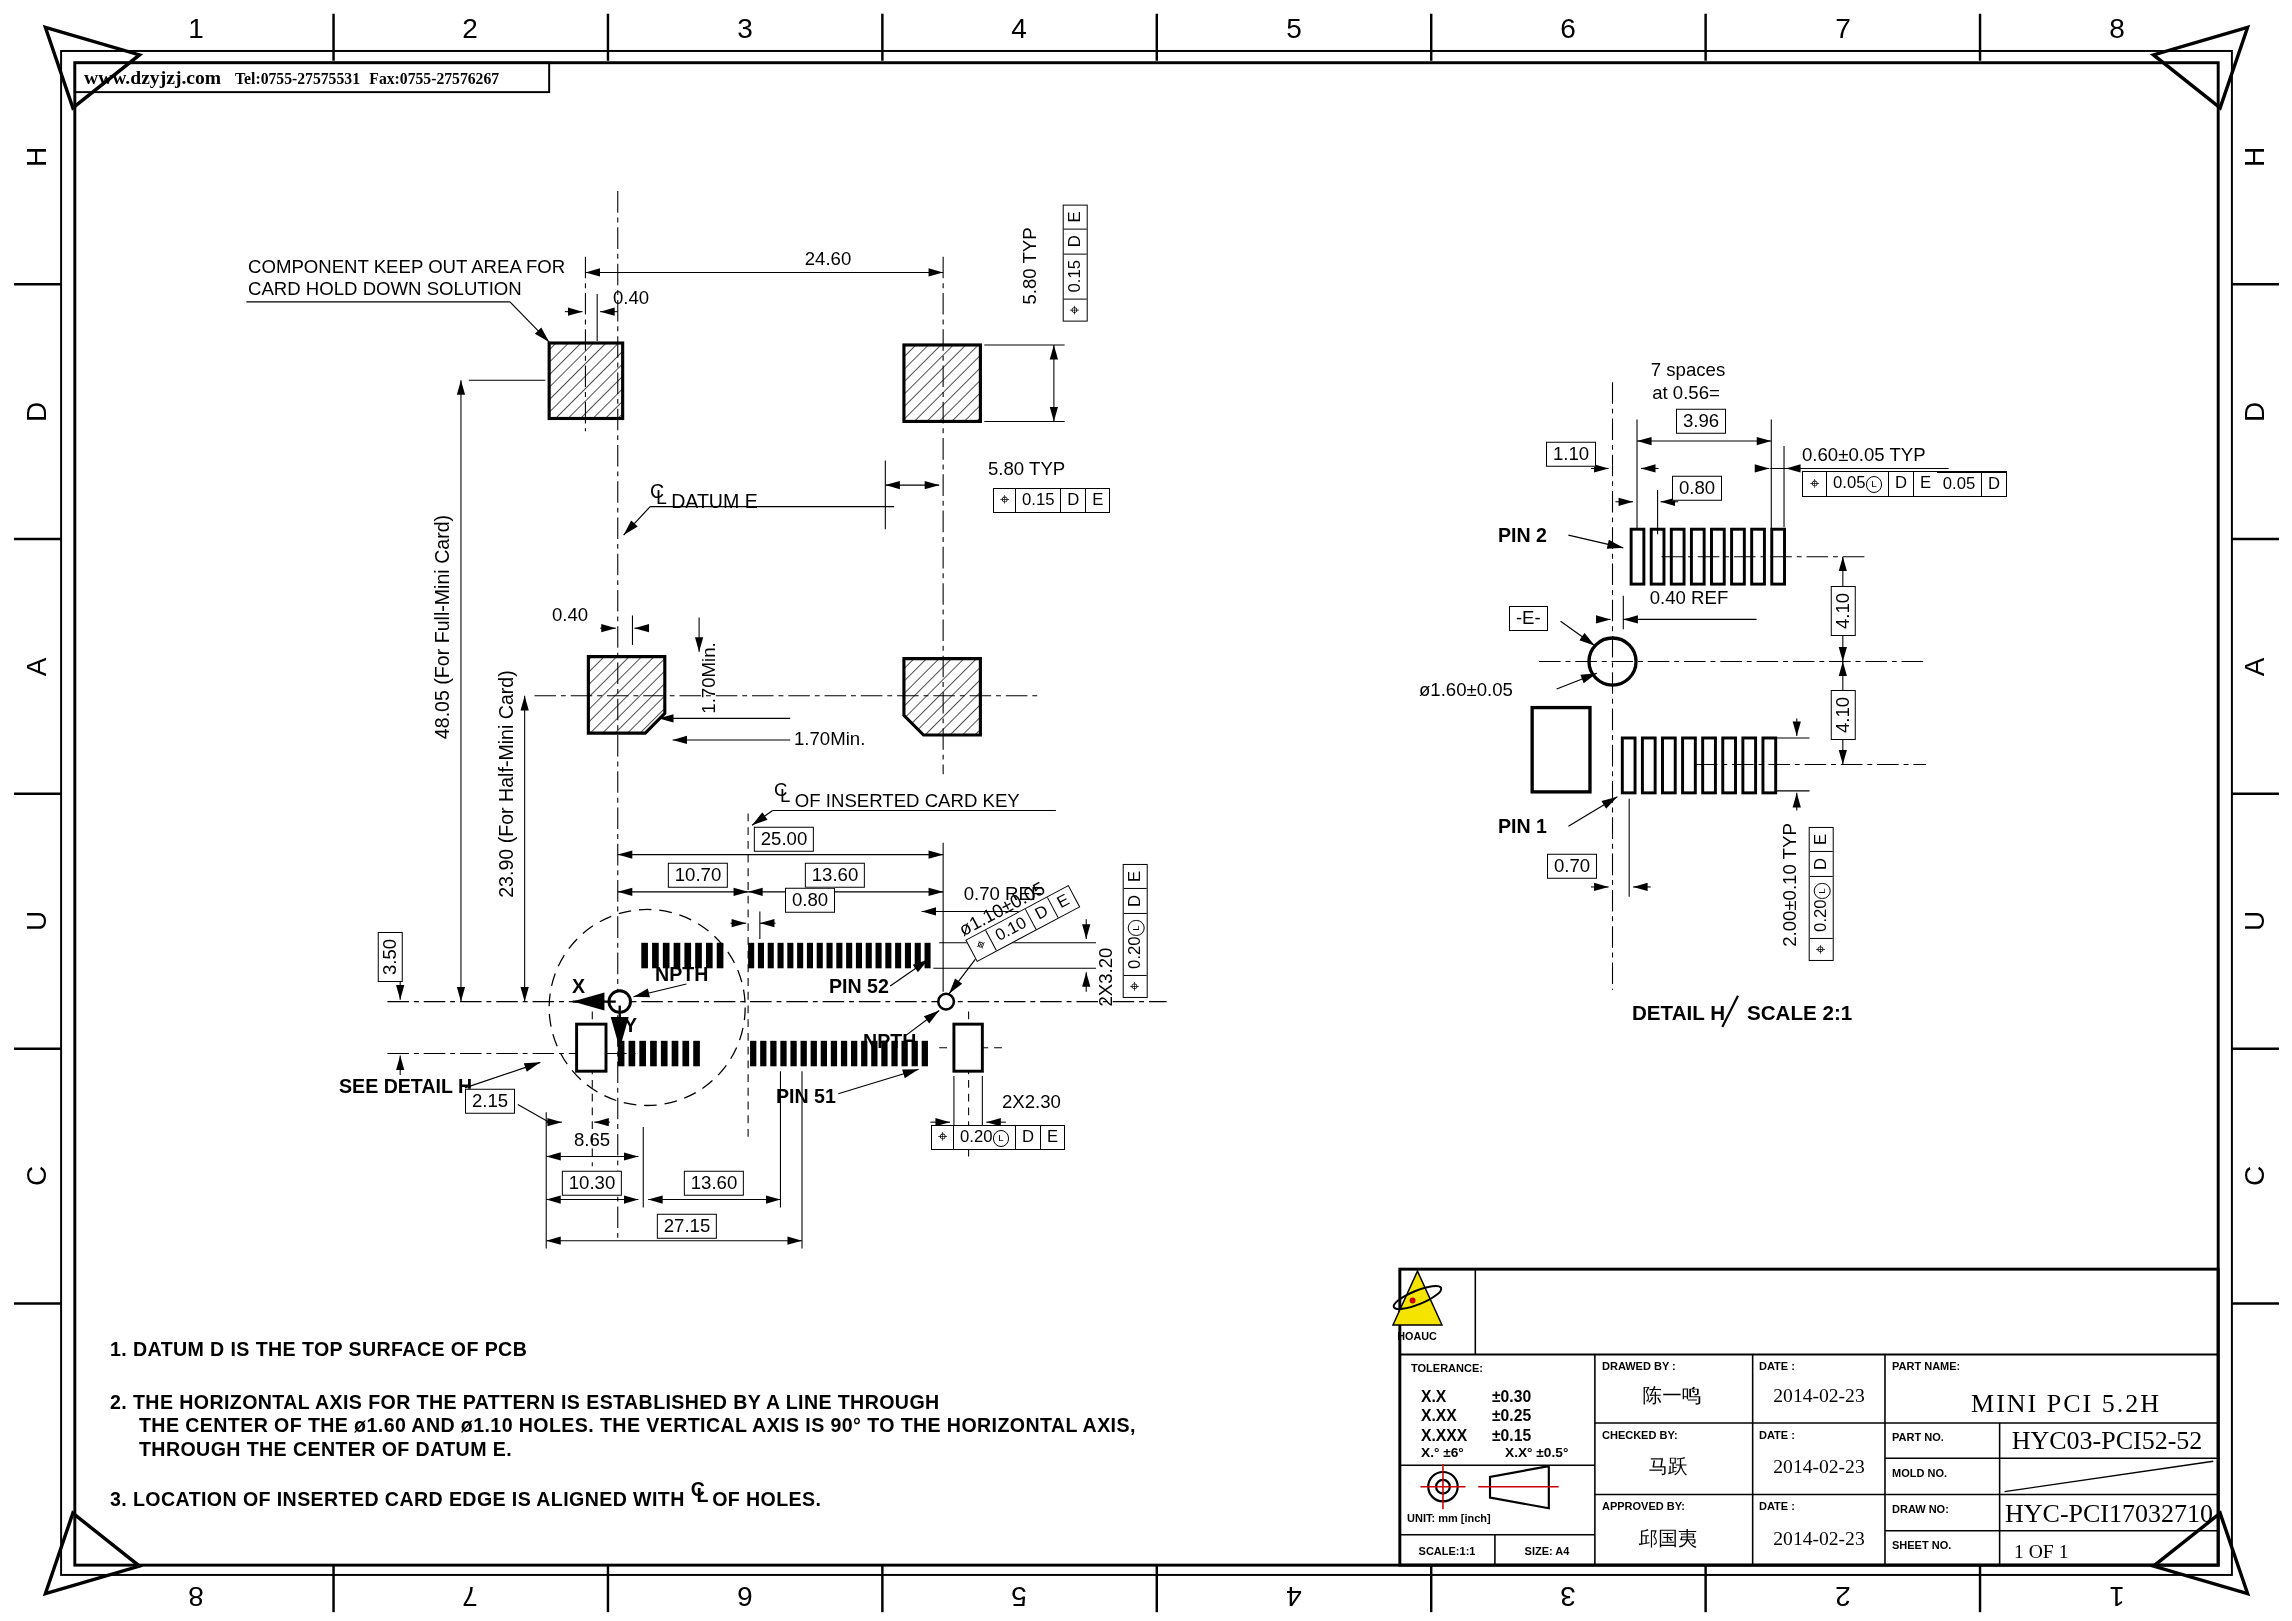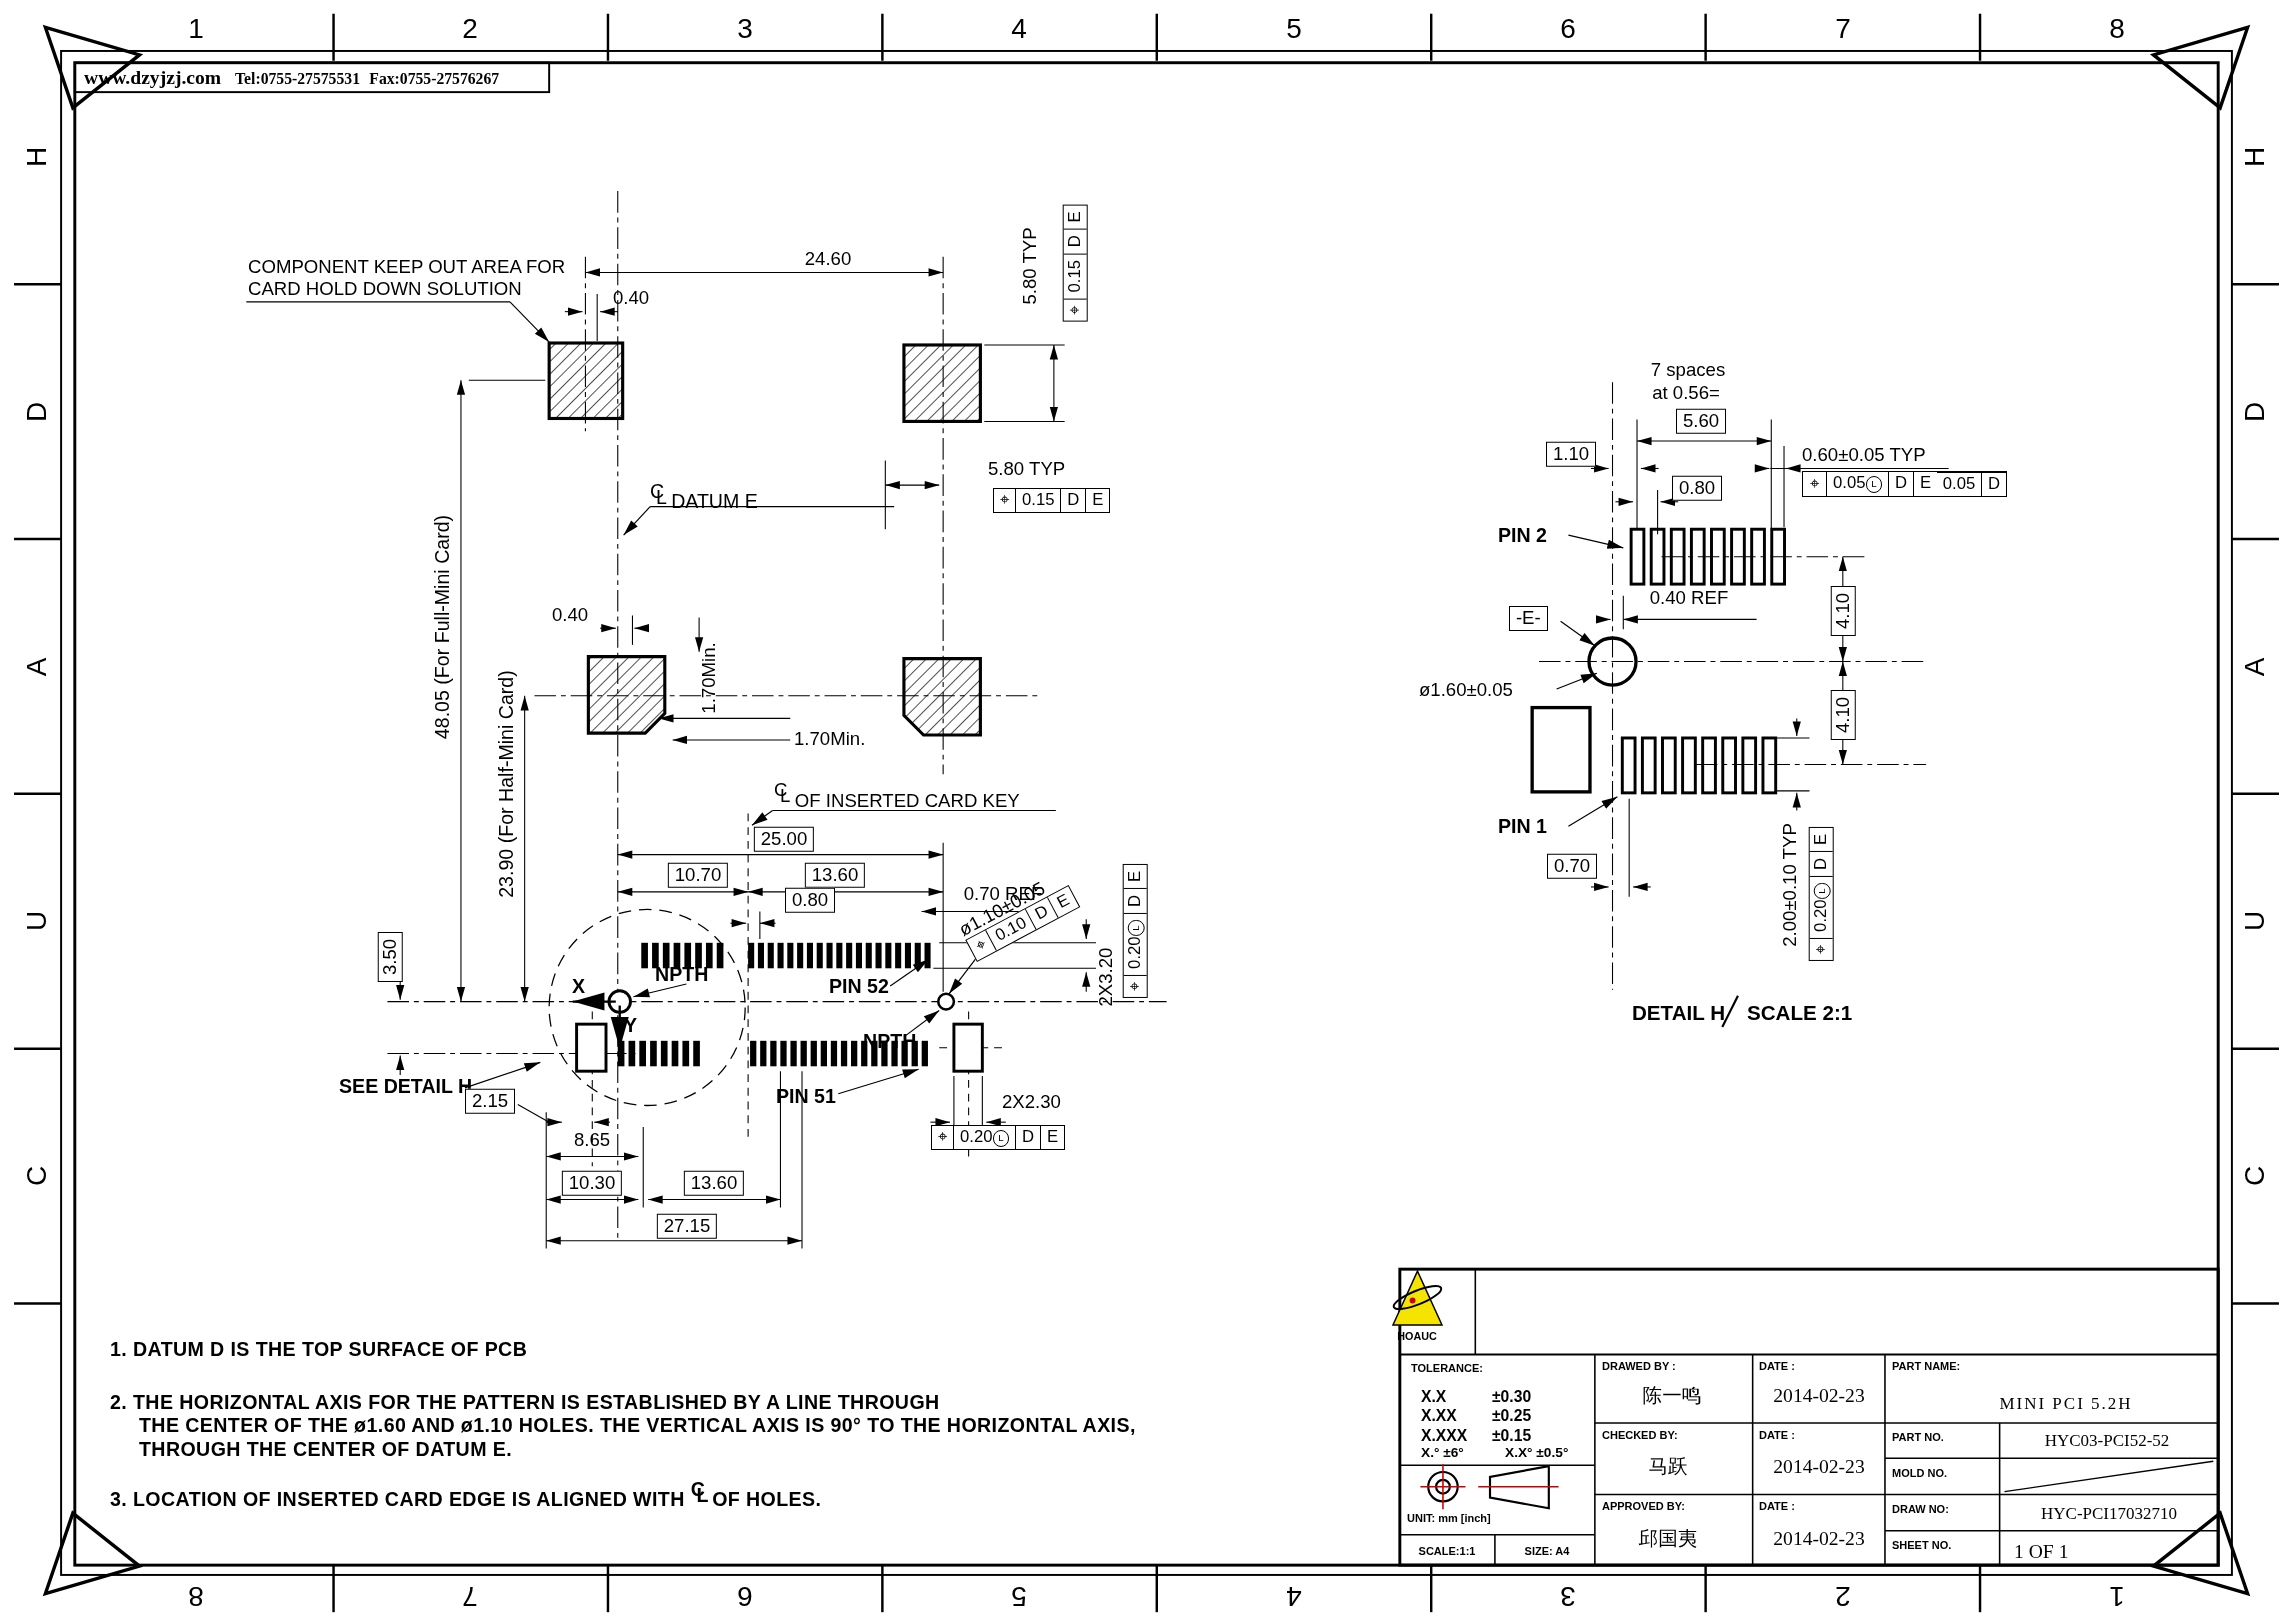--- a/index.html
+++ b/index.html
@@ -5,21 +5,21 @@
   html,body{margin:0;padding:0;background:#e8e8e8}
   .sheet{position:relative;width:2293px;height:1621px;background:#fff;overflow:hidden;
          font-family:"Liberation Sans",sans-serif;color:#000}
   svg{position:absolute;left:0;top:0}
   .L{position:absolute;white-space:nowrap;font-size:18.6px;line-height:1.1}
   .C{transform:translate(-50%,-50%)}
   .V{transform:translate(-50%,-50%) rotate(-90deg)}
   .R{transform:translate(-50%,-50%) rotate(180deg)}
   .B{font-weight:bold}
   .fs16{font-size:15.7px}.fs17{font-size:11px}.fs20{font-size:19.6px}.fs21{font-size:20.6px}
-  .fs26{font-size:17px}
+  .fs26{font-size:26px}
   .bx{border:1.6px solid #000;padding:0 5.9px;line-height:22.5px;background:#fff}
   .fcf{display:inline-flex;border:1.6px solid #000;background:#fff}
   .fcf span{display:block;padding:1px 5.9px;font-size:16.7px;line-height:20.6px;border-left:1.6px solid #000}
   .fcf span:first-child{border-left:none}
   .fcfc{display:inline-flex;border:1.6px solid #000;background:#fff;align-items:stretch}
   .fcfc .sy{display:flex;align-items:center;padding:0 6.9px;font-size:16.7px}
   .fcfc .col{display:flex;flex-direction:row;border-left:1.6px solid #000}
   .fcfc .row{display:flex}
   .fcfc .row+.row{border-top:1.6px solid #000}
   .fcfc .row span{display:block;padding:1px 5.9px;font-size:16.7px;line-height:20.6px;border-left:1.6px solid #000}
@@ -473,21 +473,21 @@
   <span class="fcf">
         <span>⌖</span>
         <span><i style="font-style:normal">0.20</i><i class="circ" style="font-style:normal">L</i></span>
         <span>D</span>
         <span>E</span>
       </span>
 </div>
 
 <div class="L C" style="left:1688px;top:370px">7 spaces</div>
 <div class="L C" style="left:1686px;top:393px">at 0.56=</div>
-<div class="L C bx" style="left:1701px;top:421px">5.60</div>
+<div class="L C bx" style="left:1701px;top:421px">3.96</div>
 <div class="L C bx" style="left:1571px;top:454px">1.10</div>
 <div class="L C bx" style="left:1697px;top:488px">0.80</div>
 <div class="L" style="left:1802px;top:445px">0.60±0.05 TYP</div>
 <div class="L" style="left:1802px;top:471px">
   <span class="fcfc">
     <span class="sy">⌖</span>
     <span class="col">
       <span class="row">
             <span><i style="font-style:normal">0.05</i><i class="circ" style="font-style:normal">L</i></span>
             <span>D</span>

